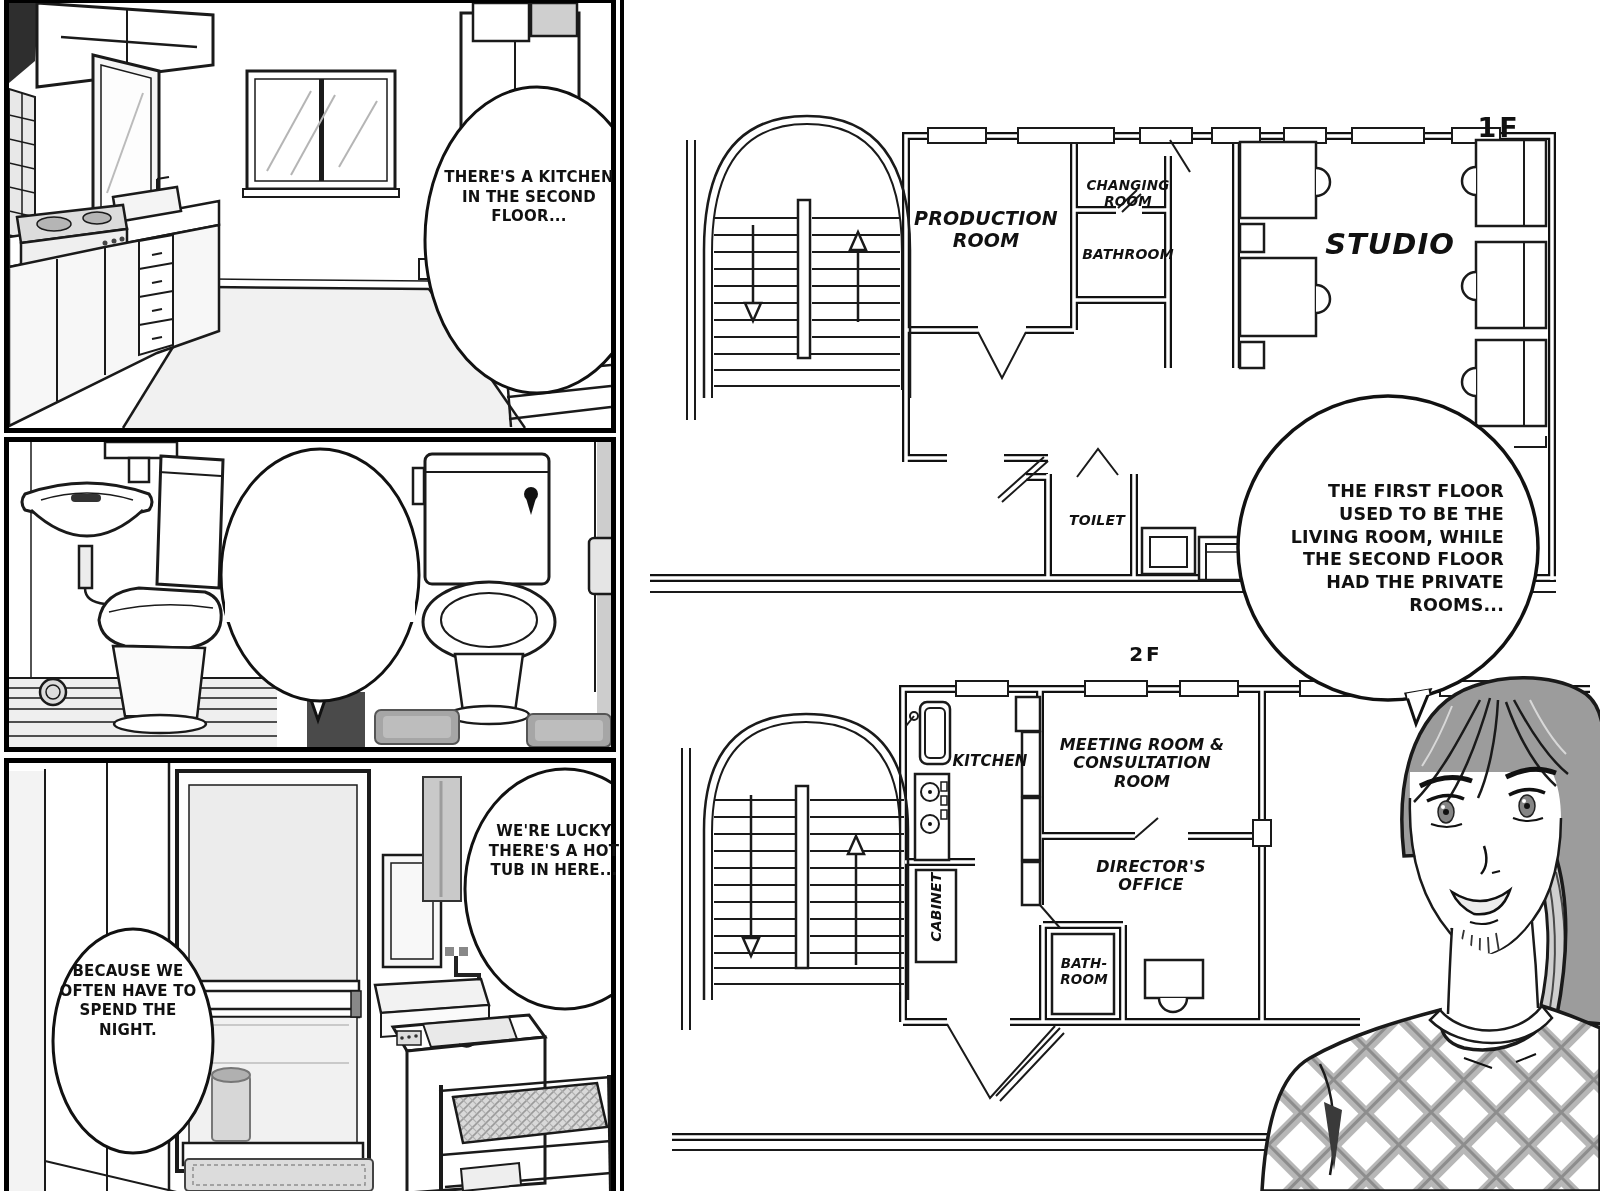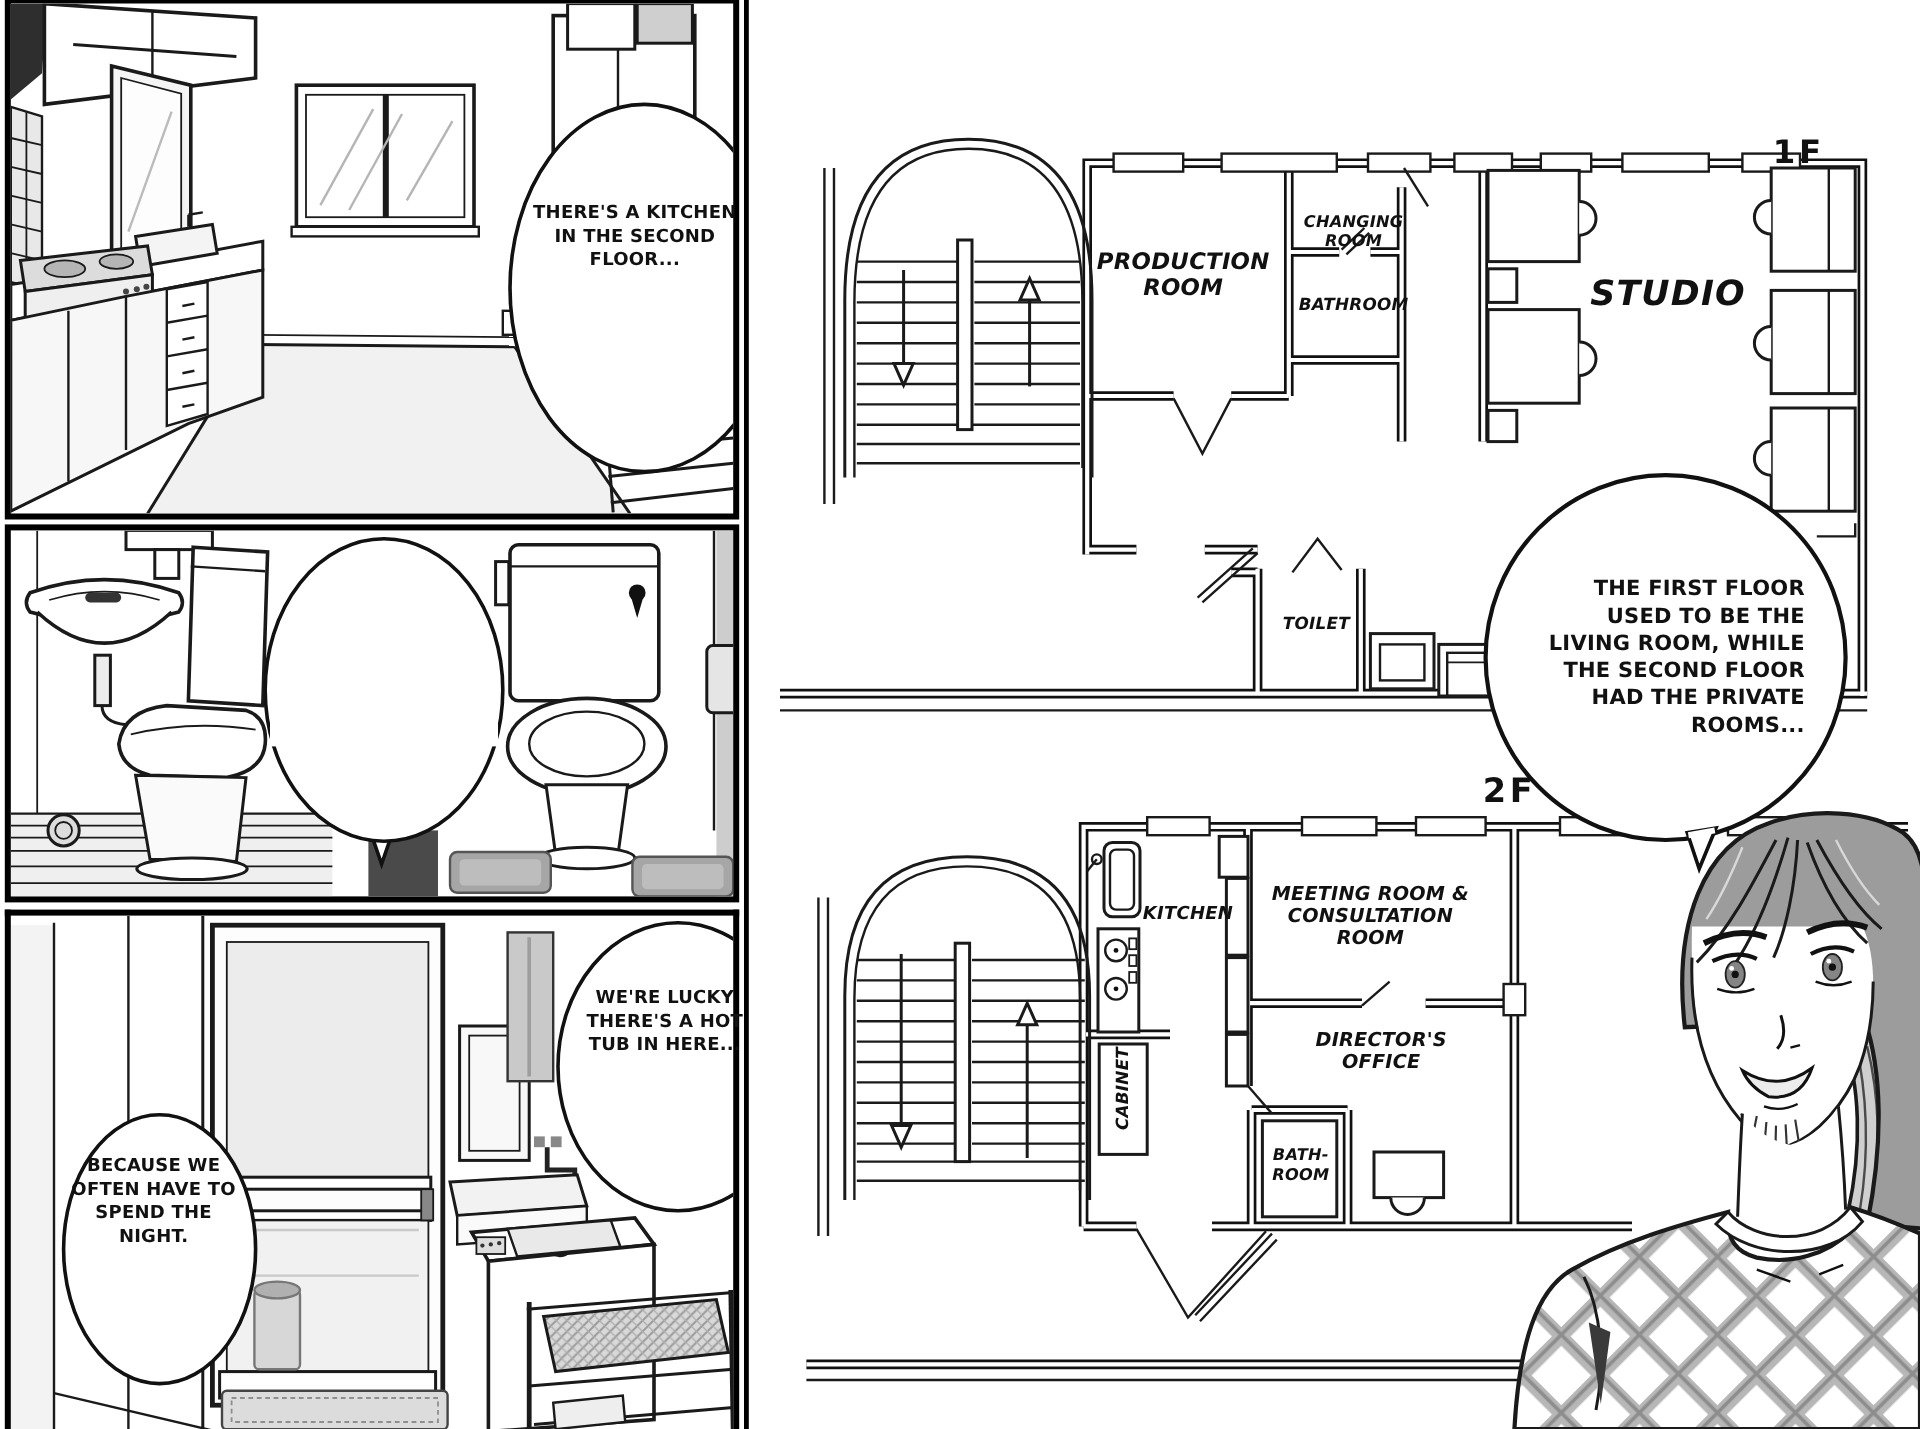--- a/index.html
+++ b/index.html
@@ -525,21 +525,21 @@
     </g>
   </svg>
 
   <div class="lbl floor-tag" style="left:1464px;top:84px;width:70px;font-size:27px;margin-top:28px;">1F</div>
   <div class="lbl" style="left:906px;top:208px;width:160px;font-size:19px;">PRODUCTION ROOM</div>
   <div class="lbl" style="left:1068px;top:154px;width:120px;font-size:13.5px;margin-top:24px;">CHANGING ROOM</div>
   <div class="lbl" style="left:1068px;top:246px;width:120px;font-size:14px;">BATHROOM</div>
   <div class="lbl" style="left:1310px;top:228px;width:160px;font-size:29px;letter-spacing:1px;">STUDIO</div>
   <div class="lbl" style="left:1057px;top:512px;width:80px;font-size:14px;">TOILET</div>
 
-  <div class="lbl floor-tag" style="left:1228px;top:643px;width:60px;font-size:28px;">2F</div>
+  <div class="lbl floor-tag" style="left:1116px;top:643px;width:60px;font-size:20px;">2F</div>
   <div class="lbl" style="left:935px;top:753px;width:110px;font-size:15px;">KITCHEN</div>
   <div class="lbl" style="left:1056px;top:736px;width:172px;font-size:16px;">MEETING ROOM &amp; CONSULTATION ROOM</div>
   <div class="lbl" style="left:896px;top:899px;width:80px;font-size:14px;transform:rotate(-90deg);">CABINET</div>
   <div class="lbl" style="left:1085px;top:858px;width:132px;font-size:16px;">DIRECTOR'S OFFICE</div>
   <div class="lbl" style="left:1048px;top:956px;width:72px;font-size:13.5px;">BATH-ROOM</div>
 
   <div class="bubble-text" style="left:1272px;top:480px;width:232px;font-size:17.5px;text-align:right;">THE FIRST FLOOR USED TO BE THE LIVING ROOM, WHILE THE SECOND FLOOR HAD THE PRIVATE ROOMS...</div>
 
 </div>
 

